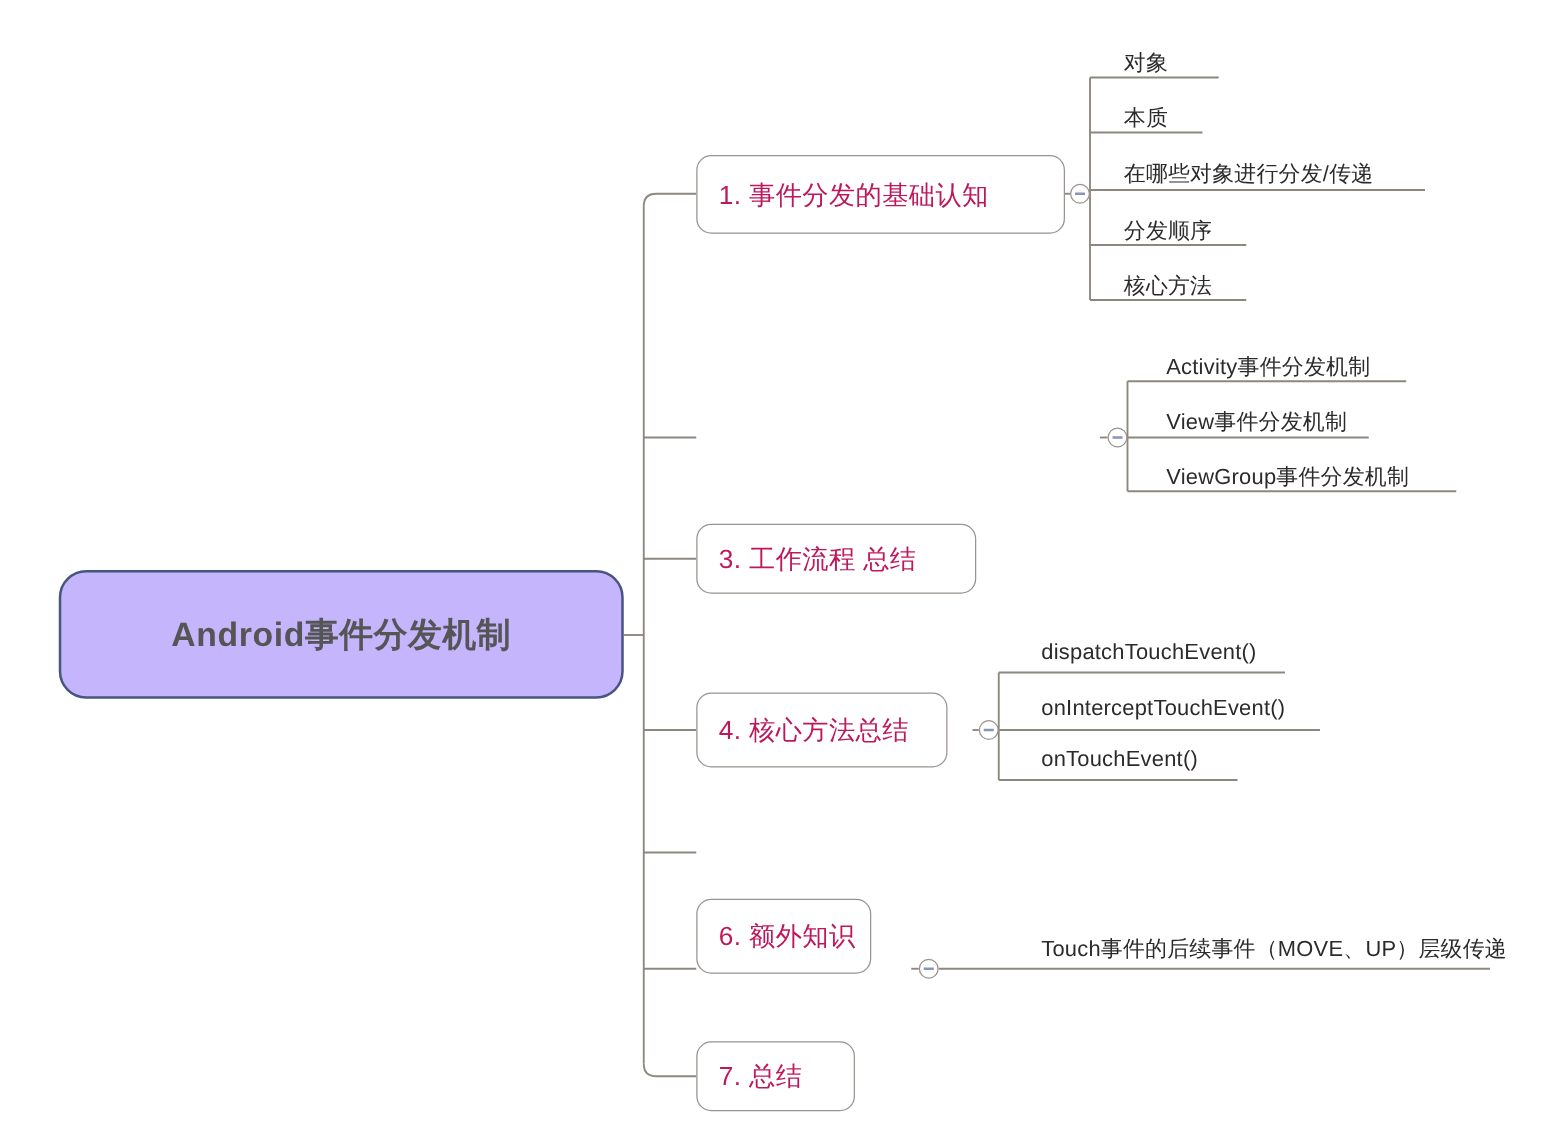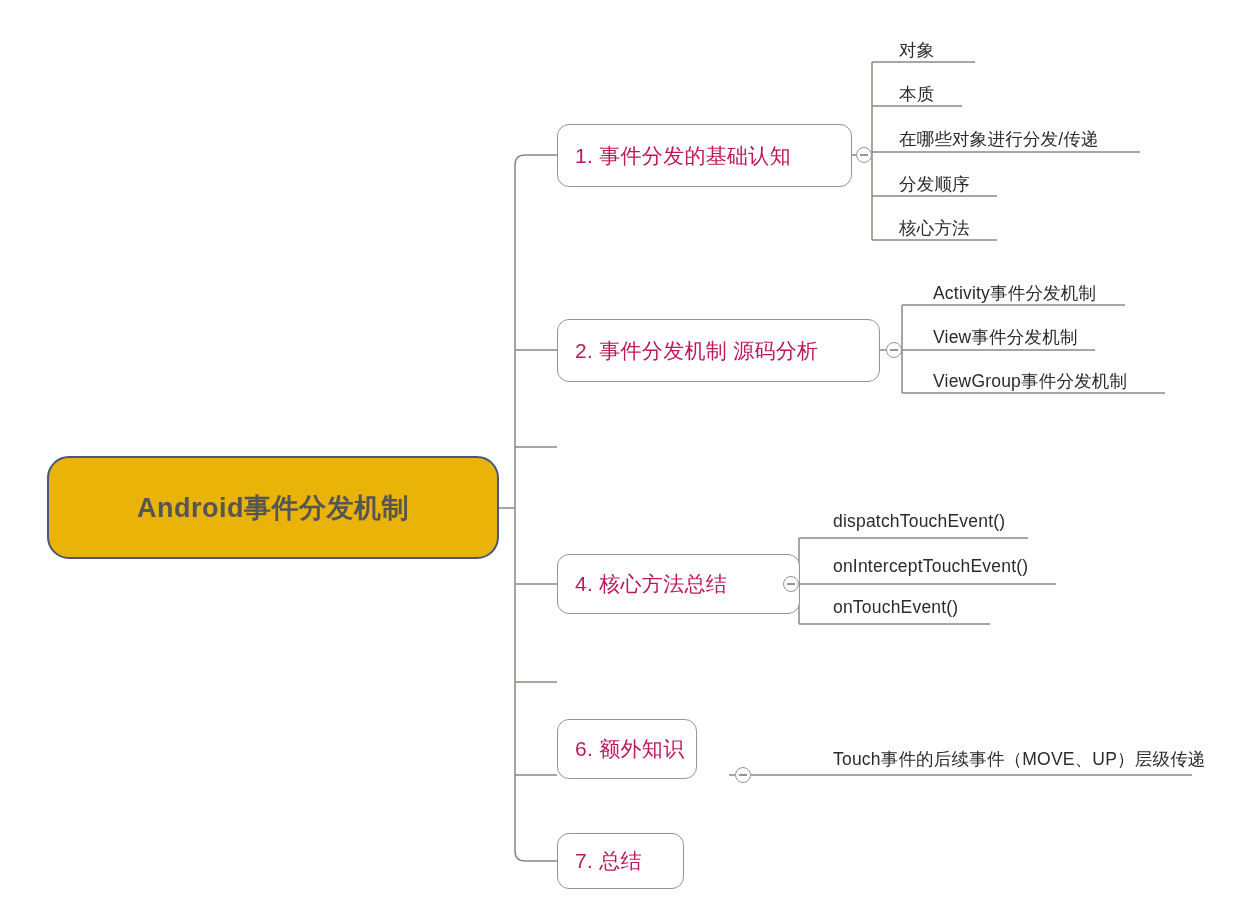--- a/index.html
+++ b/index.html
@@ -30,21 +30,21 @@
   
   .root-node {
     position: absolute;
     left: 47px;
     top: 456px;
     width: 452px;
     height: 103px;
     box-sizing: border-box;
     border: 2.2px solid #48557e;
     border-radius: 22px;
-    background: #eab308;
+    background: #c4b5fd;
     display: flex;
     align-items: center;
     justify-content: center;
   }
   .root-label {
     font-size: 27px;
     font-weight: bold;
     color: #555555;
     letter-spacing: 0.5px;
     white-space: nowrap;
@@ -163,37 +163,37 @@
   <div class="leaf-item" style="left:899px; top:127px;">
     <span>在哪些对象进行分发/传递</span>
   </div>
   <div class="leaf-item" style="left:899px; top:172px;">
     <span>分发顺序</span>
   </div>
   <div class="leaf-item" style="left:899px; top:216px;">
     <span>核心方法</span>
   </div>
 
-  <div class="branch-node" style="left:557px; top:319px; width:323px; height:63px;">
-    <span class="branch-label">2. 事件分发机制 源码分析</span>
-  </div>
   <div class="toggle" style="left:886px; top:342px;"></div>
 
   <div class="leaf-item" style="left:933px; top:281px;">
     <span>Activity事件分发机制</span>
   </div>
   <div class="leaf-item" style="left:933px; top:325px;">
     <span>View事件分发机制</span>
   </div>
   <div class="leaf-item" style="left:933px; top:369px;">
     <span>ViewGroup事件分发机制</span>
   </div>
 
-
-  <div class="branch-node" style="left:557px; top:554px; width:243px; height:60px;">
+  <div class="branch-node" style="left:557px; top:419px; width:224px; height:56px;">
+    <span class="branch-label">3. 工作流程 总结</span>
+  </div>
+
+  <div class="branch-node" style="left:557px; top:554px; width:201px; height:60px;">
     <span class="branch-label">4. 核心方法总结</span>
   </div>
   <div class="toggle" style="left:783px; top:576px;"></div>
 
   <div class="leaf-item" style="left:833px; top:511px;">
     <span>dispatchTouchEvent()</span>
   </div>
   <div class="leaf-item" style="left:833px; top:556px;">
     <span>onInterceptTouchEvent()</span>
   </div>

